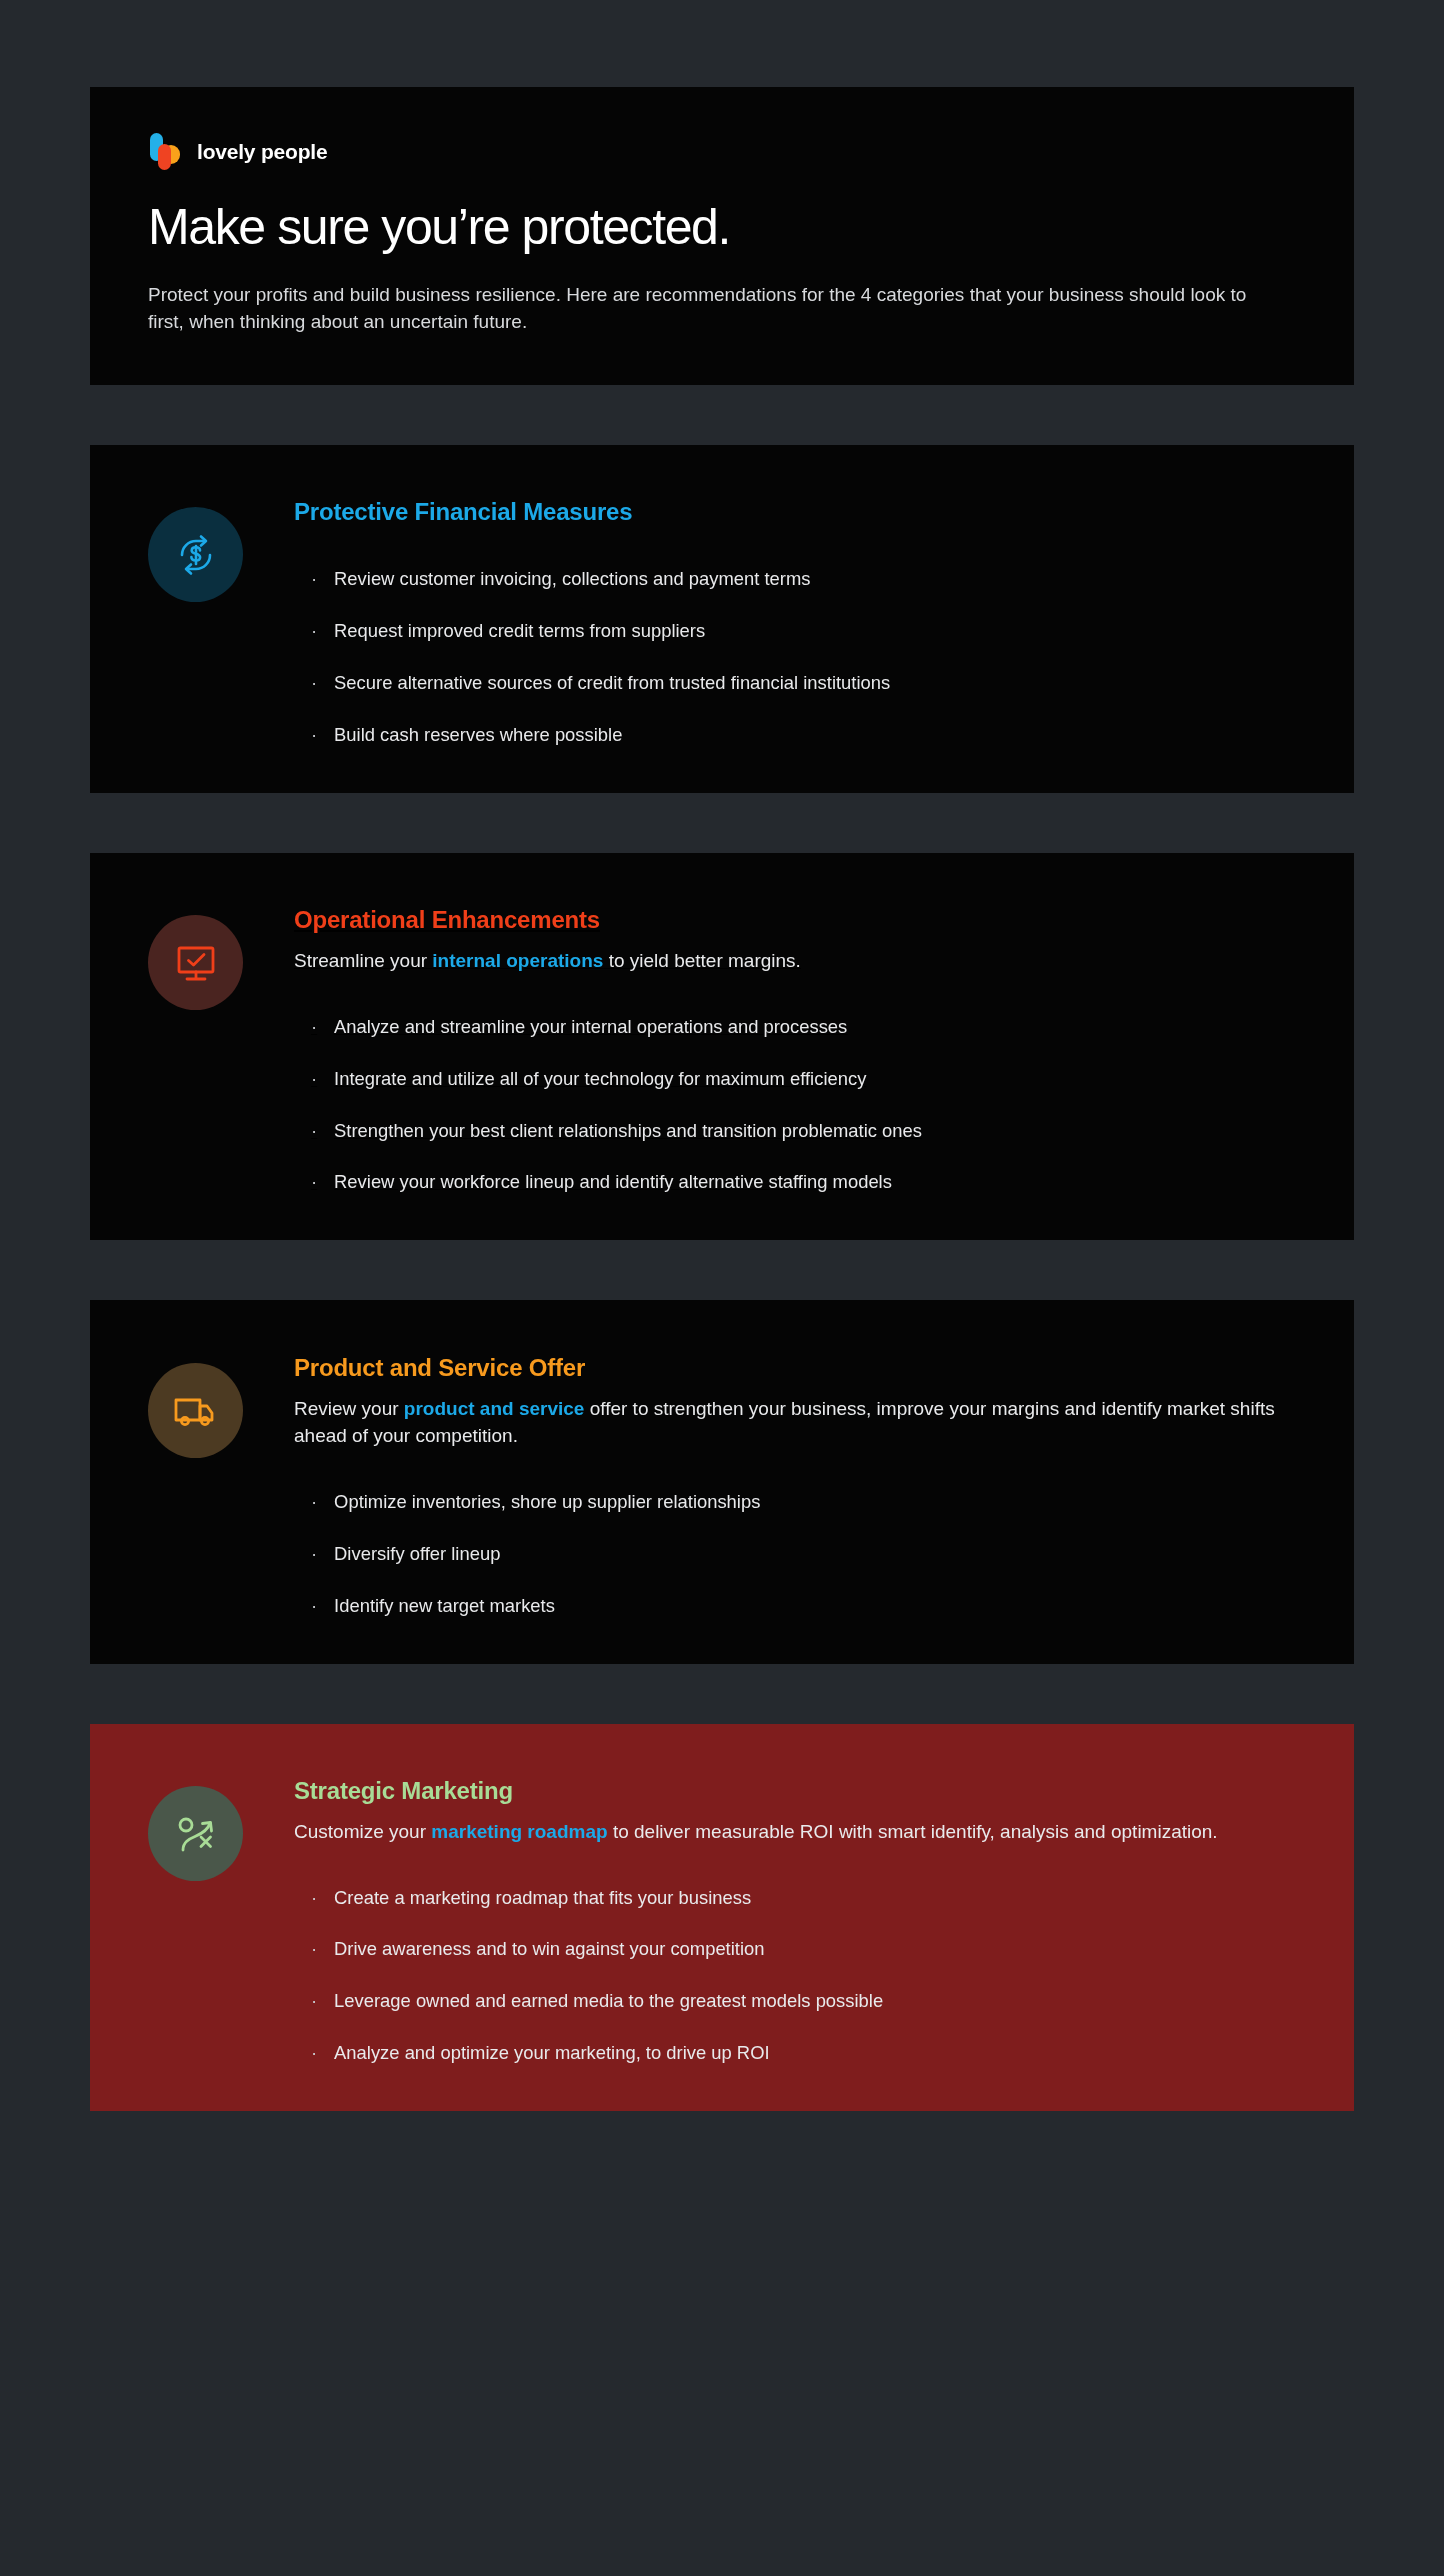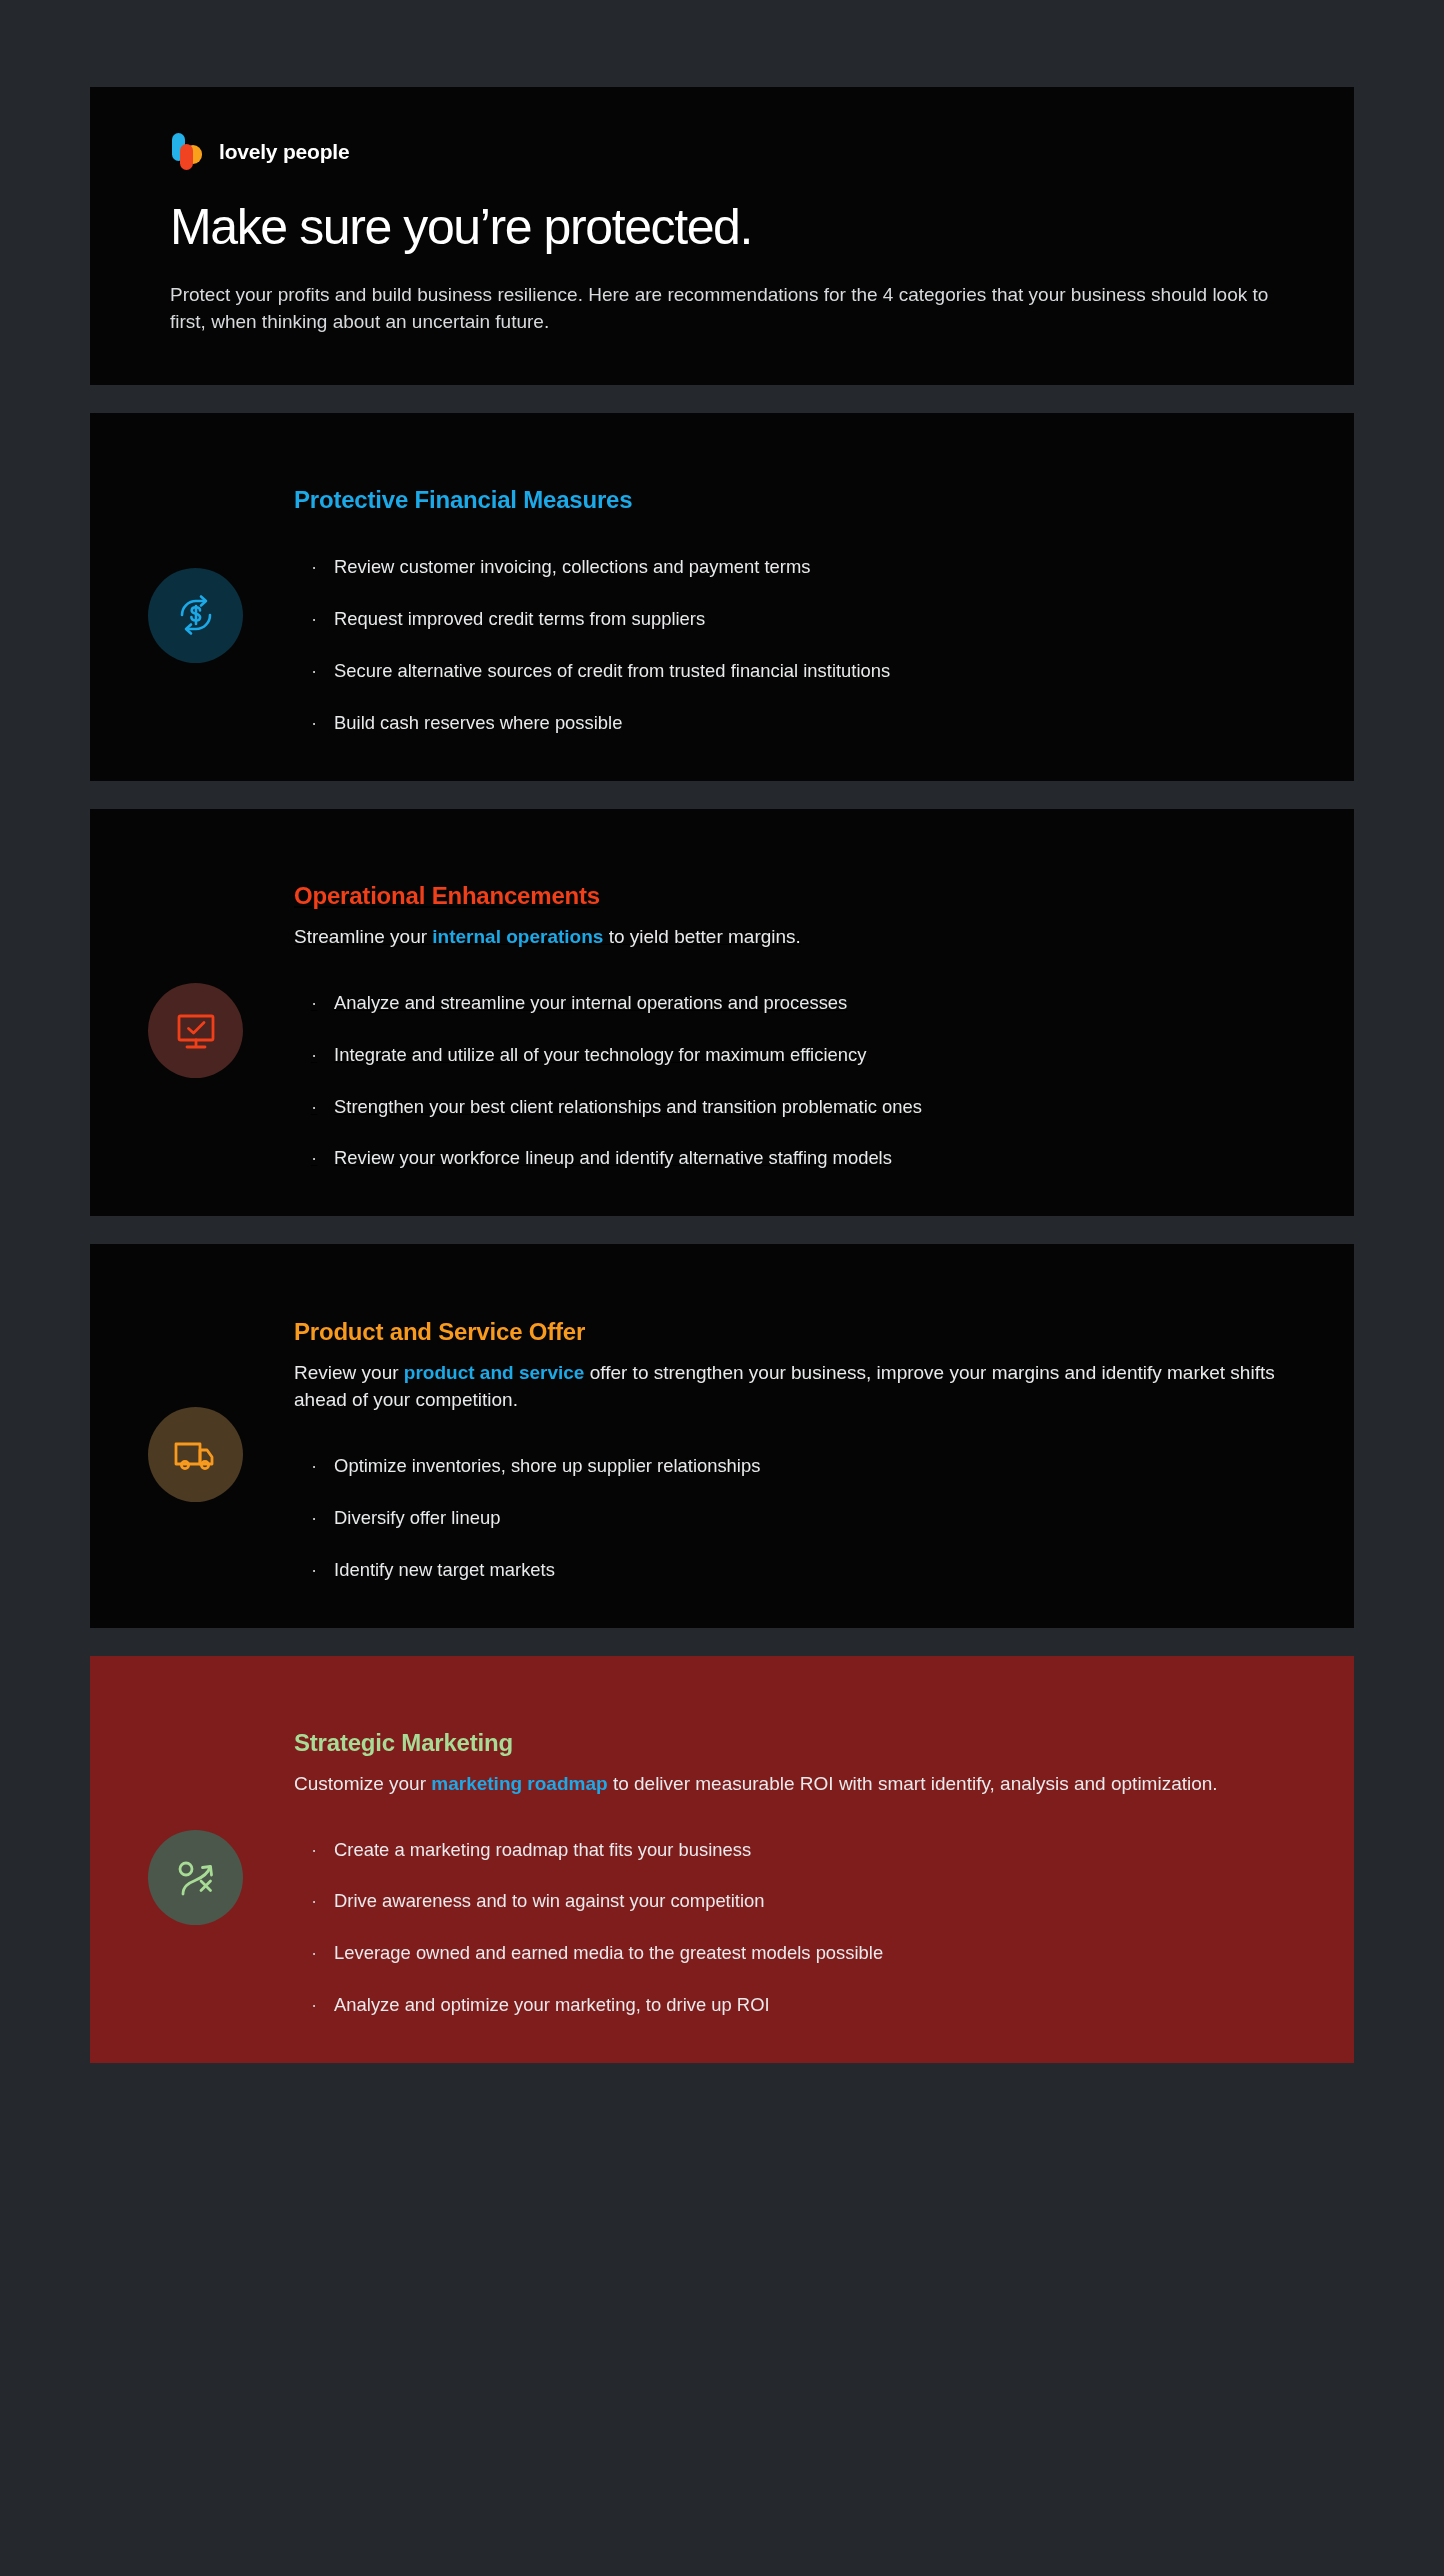--- a/index.html
+++ b/index.html
@@ -21,21 +21,21 @@
     padding: 0 90px;
   }
   .card {
     background: #050505;
     box-sizing: border-box;
   }
 
   
   .hero {
     margin-top: 87px;
-    padding: 46px 58px 49px 80px;
+    padding: 46px 58px 49px 58px;
   }
   .brand {
     display: flex;
     align-items: center;
     gap: 17px;
     height: 37px;
   }
   .brand-mark {
     position: relative;
     width: 32px;
@@ -85,24 +85,24 @@
   .hero-sub {
     color: #d8dadd;
     font-size: 19px;
     line-height: 1.42;
     margin: 28px 0 0 0;
     max-width: 1131px;
   }
 
   
   .section {
-    margin-top: 28px;
-    padding: 58px 58px 46px 58px;
+    margin-top: 60px;
+    padding: 38px 58px 46px 58px;
     display: flex;
-    align-items: center;
+    align-items: flex-start;
     gap: 0;
   }
   .icon-col {
     flex: 0 0 auto;
     width: 146px;
     padding-top: 24.5px;
   }
   .icon-badge {
     width: 95px;
     height: 95px;

